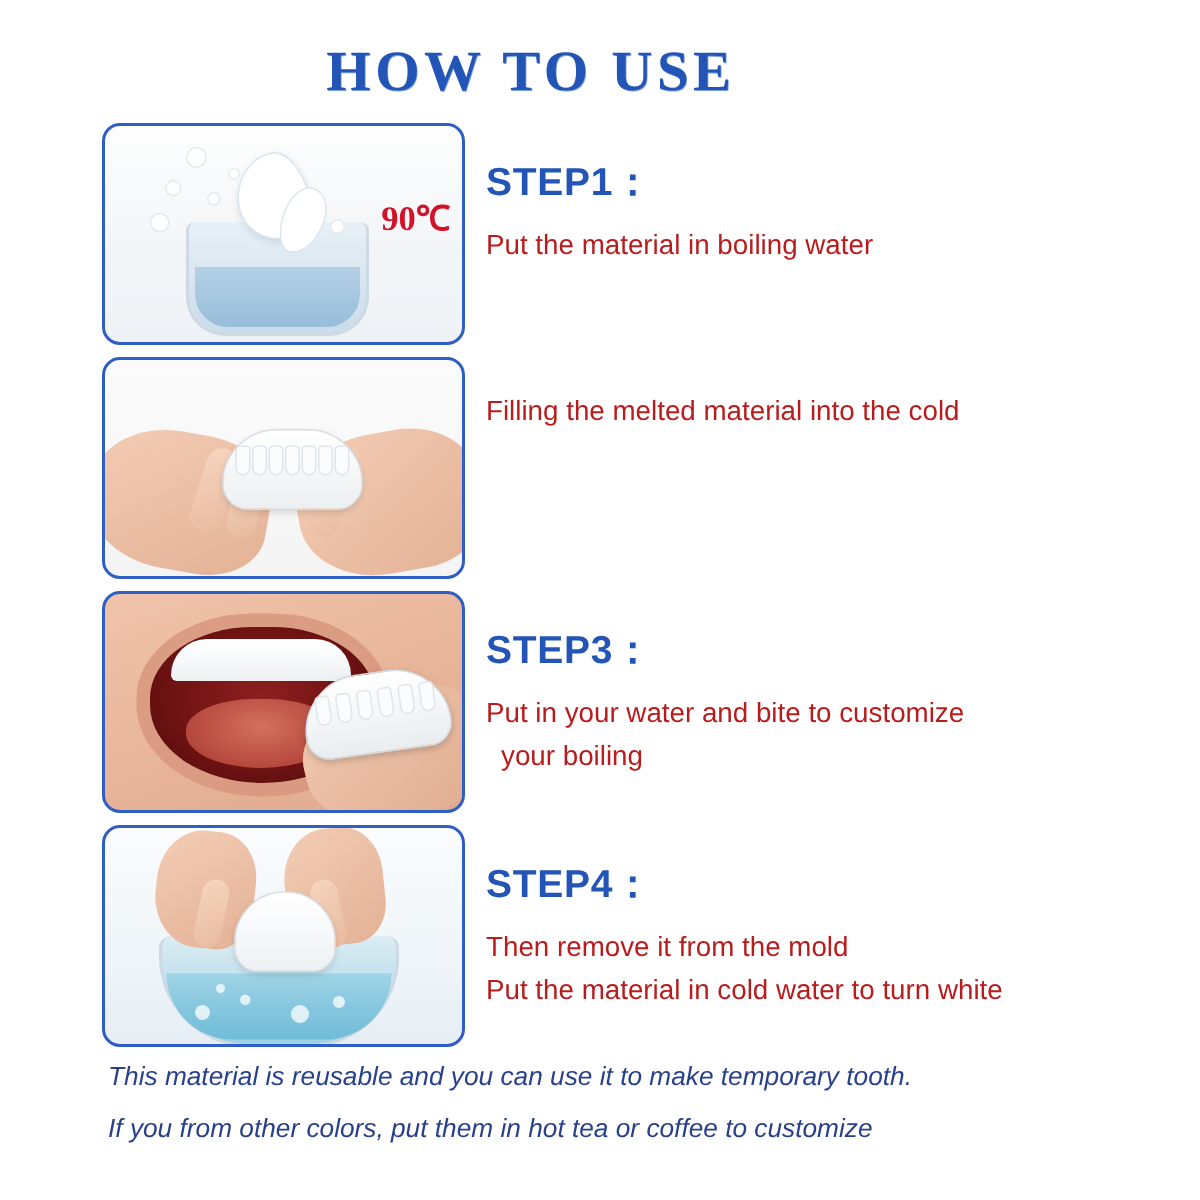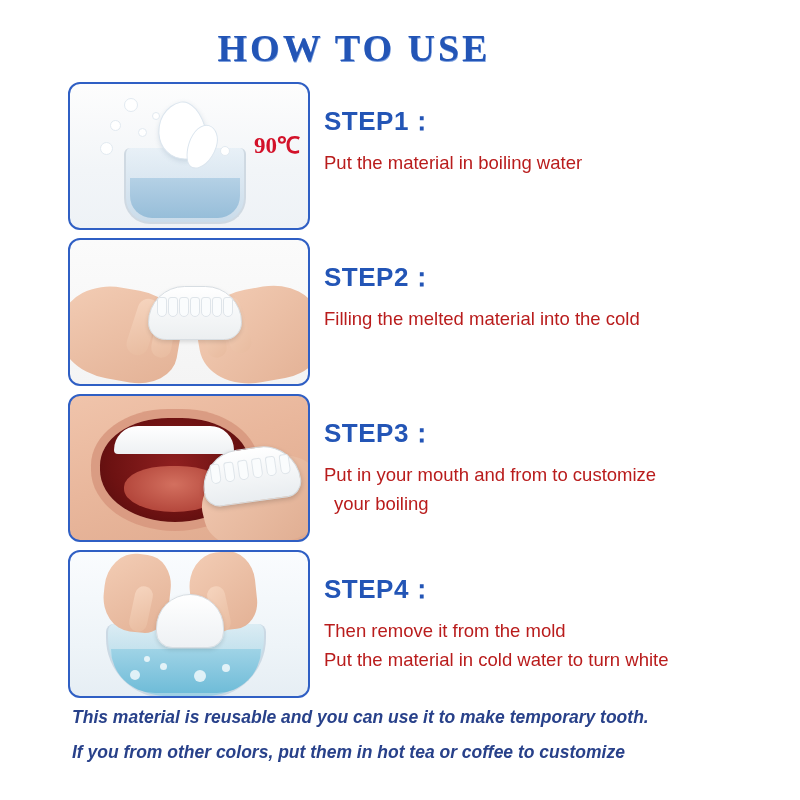--- a/index.html
+++ b/index.html
@@ -72,21 +72,21 @@
     max-width: 430px;
   }
   .footer {
     position: absolute;
     left: 72px;
     top: 700px;
     width: 680px;
     color: #28418a;
     font-size: 17.5px;
     font-style: italic;
-    font-weight: bold;
+    font-weight: normal;
     line-height: 2;
   }
 
   
   .img1 {
     background: linear-gradient(180deg,#fdfdfd 0%, #f2f5f8 60%, #eef2f6 100%);
   }
   .glass1 {
     position: absolute;
     left: 54px;
@@ -331,21 +331,20 @@
             <div class="tooth"></div>
             <div class="tooth"></div>
             <div class="tooth"></div>
             <div class="tooth"></div>
             <div class="tooth"></div>
             <div class="tooth"></div>
           </div>
         </div>
       </div>
       <div class="step-text">
-        <div class="step-label">STEP2：</div>
         <div class="step-desc">Filling the melted material into the cold</div>
       </div>
     </div>
 
     <div class="step-row">
       <div class="thumb img3">
         <div class="lips">
           <div class="upper-teeth"></div>
           <div class="tongue"></div>
         </div>
@@ -356,21 +355,21 @@
             <div class="tooth"></div>
             <div class="tooth"></div>
             <div class="tooth"></div>
             <div class="tooth"></div>
             <div class="tooth"></div>
           </div>
         </div>
       </div>
       <div class="step-text">
         <div class="step-label">STEP3：</div>
-        <div class="step-desc">Put in your mouth and from to customize</div>
+        <div class="step-desc">Put in your water and bite to customize</div>
         <div class="step-desc" style="padding-left:10px;">your boiling</div>
       </div>
     </div>
 
     <div class="step-row">
       <div class="thumb img4">
         <div class="bowl">
           <div class="water4"></div>
         </div>
         <div class="hand hand-l4"></div>

